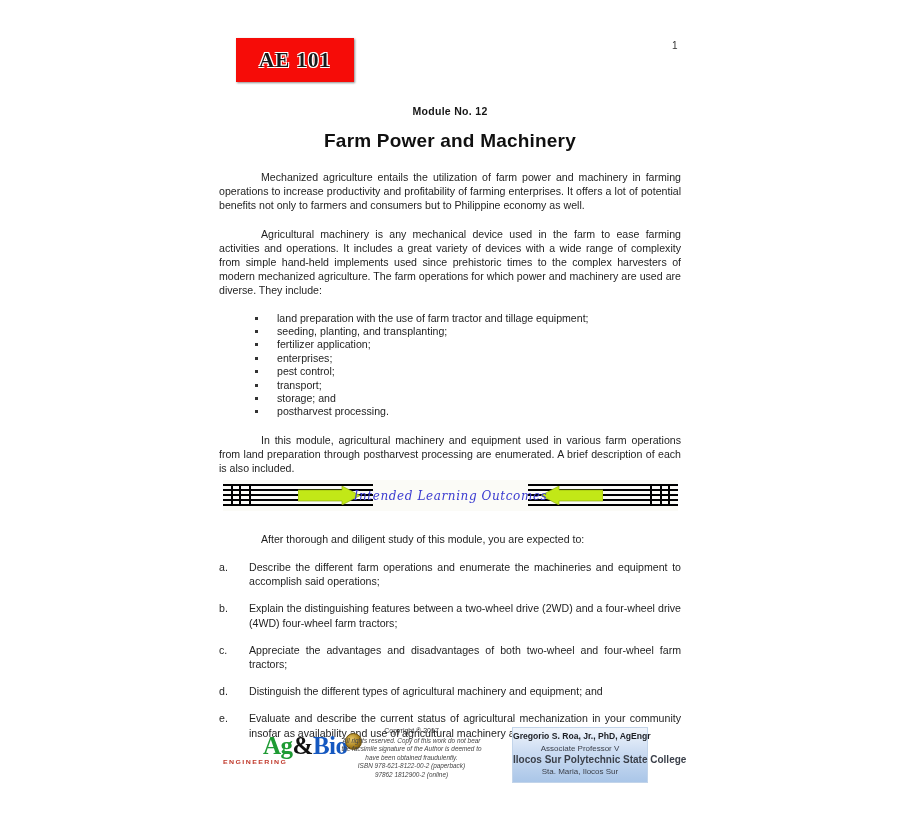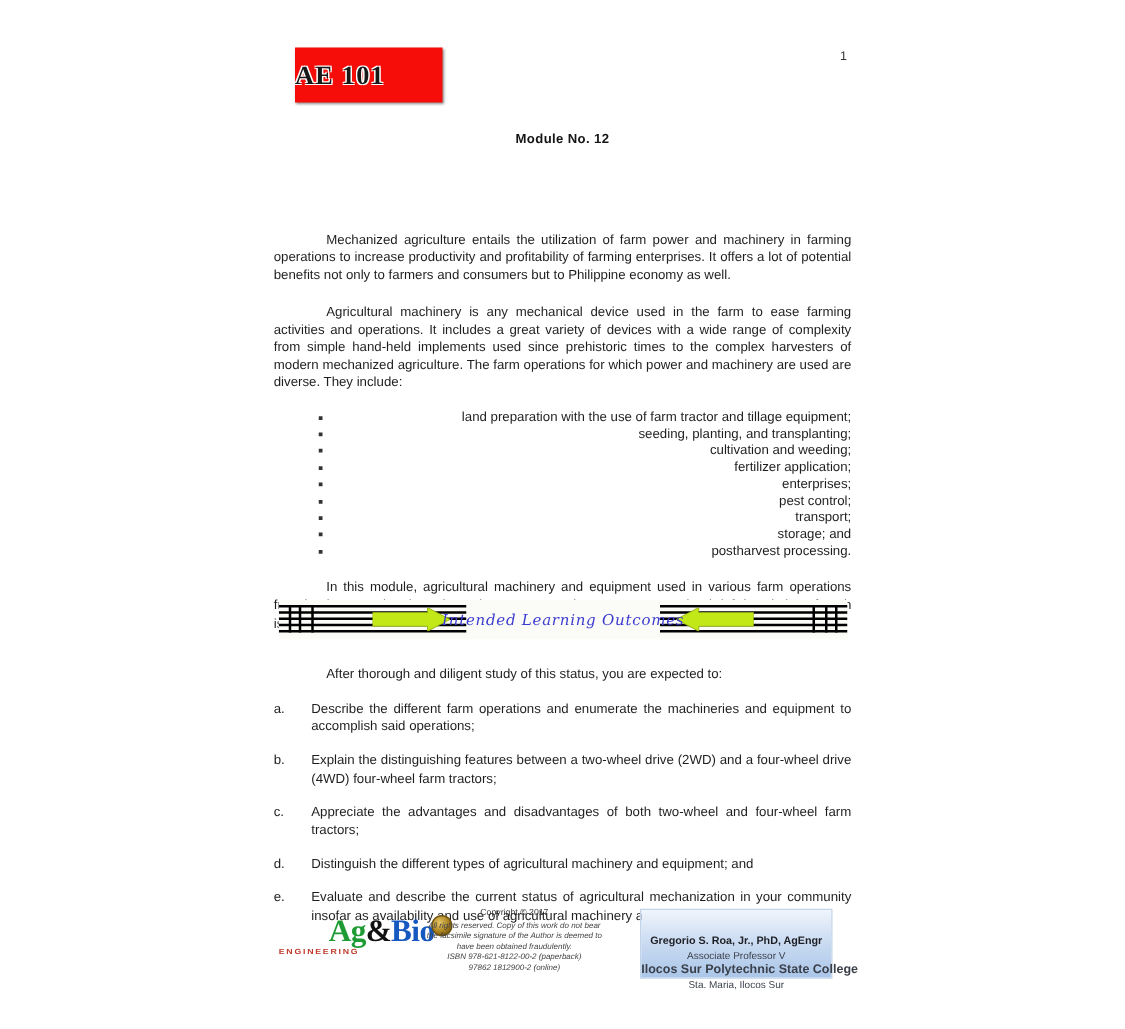--- a/index.html
+++ b/index.html
@@ -33,21 +33,21 @@
     height: 52px;
   }
   .ae-badge {
     position: absolute;
     left: 0; top: 2px;
     width: 118px;
     height: 44px;
     background: #f60c08;
     display: flex;
     align-items: center;
-    justify-content: flex-start;
+    justify-content: center;
     box-shadow: 1px 1px 2px rgba(0,0,0,0.45);
   }
   .ae-badge-text {
     font-family: "Liberation Serif", serif;
     font-weight: bold;
     font-size: 21px;
     letter-spacing: 1px;
     color: #181818;
     text-shadow:
       -1px -1px 0 #ffffff,
@@ -120,33 +120,32 @@
   }
 
   
   .body-col {
     position: absolute;
     left: 219px;
     top: 170px;
     width: 462px;
   }
   p.para {
-    margin: 15px 0 14px 0;
+    margin: 0 0 14px 0;
     font-size: 10.6px;
     line-height: 14.2px;
     text-indent: 42px;
     text-align: justify;
     color: #1e1e1e;
   }
 
   ul.bullets {
     list-style: none;
     margin: 2px 0 14px 0;
     padding: 0 0 0 36px;
-    text-align: right;
   }
   ul.bullets li {
     font-size: 10.6px;
     line-height: 13.4px;
     color: #1e1e1e;
     position: relative;
     padding-left: 22px;
   }
   ul.bullets li::before {
     content: "";
@@ -332,26 +331,26 @@
     font-style: normal;
     font-size: 7px;
     color: #333;
     margin-bottom: 1px;
   }
 
   .author-box {
     position: absolute;
     left: 289px;
     top: 0;
-    width: 154px;
+    width: 136px;
     height: 56px;
     background: linear-gradient(180deg, #f0f5fc 0%, #ccdcf2 45%, #aac6e8 100%);
     border: 1px solid #c2d4ea;
     text-align: center;
-    padding-top: 19px;
+    padding-top: 3px;
     box-sizing: border-box;
   }
   .author-box .aline {
     font-size: 8px;
     line-height: 11.5px;
     color: #3a3f49;
     white-space: nowrap;
   }
   .author-box .aline.name {
     font-weight: bold;
@@ -370,28 +369,28 @@
 <div class="page">
 
   <div class="header">
     <div class="ae-badge">
       <span class="ae-badge-text">AE 101</span>
     </div>
   </div>
   <div class="page-num">1</div>
 
   <div class="module-no">Module No.  12</div>
+  <div class="doc-title">Farm Power and Machinery</div>
 
   <div class="body-col">
     <p class="para">Mechanized agriculture entails the utilization of farm power and machinery in farming operations to increase productivity and profitability of farming enterprises. It offers a lot of potential benefits not only to farmers and consumers but to Philippine economy as well.</p>
     <p class="para">Agricultural machinery is any mechanical device used in the farm to ease farming activities and operations. It includes a great variety of devices with a wide range of complexity from simple hand-held implements used since prehistoric times to the complex harvesters of modern mechanized agriculture. The farm operations for which power and machinery are used are diverse. They include:</p>
     <ul class="bullets">
       <li>land preparation with the use of farm tractor and tillage equipment;</li>
       <li>seeding, planting, and transplanting;</li>
-      <li>cultivation and weeding;</li>
       <li>fertilizer application;</li>
       <li>enterprises;</li>
       <li>pest control;</li>
       <li>transport;</li>
       <li>storage; and</li>
       <li>postharvest processing.</li>
     </ul>
     <p class="para">In this module, agricultural machinery and equipment used in various farm operations from land preparation through postharvest processing are enumerated. A brief description of each is also included.</p>
   </div>
 
@@ -419,21 +418,21 @@
     <svg class="ilo-arrow left" viewBox="0 0 62 19">
       <polygon points="0,4 44,4 44,0 62,9.5 44,19 44,15 0,15" fill="#c2e817" stroke="#8fae10" stroke-width="0.7"></polygon>
     </svg>
     <svg class="ilo-arrow right" viewBox="0 0 62 19">
       <polygon points="62,4 18,4 18,0 0,9.5 18,19 18,15 62,15" fill="#c2e817" stroke="#8fae10" stroke-width="0.7"></polygon>
     </svg>
     <div class="ilo-script">Intended Learning Outcomes</div>
   </div>
 
   <div class="outcomes">
-    <p class="outcomes-intro">After thorough and diligent study of this status, you are expected to:</p>
+    <p class="outcomes-intro">After thorough and diligent study of this module, you are expected to:</p>
     <ol class="lettered">
       <li><span class="marker">a.</span><span>Describe the different farm operations and enumerate the machineries and equipment to accomplish said operations;</span></li>
       <li><span class="marker">b.</span><span>Explain the distinguishing features between a two-wheel drive (2WD) and a four-wheel drive (4WD) four-wheel farm tractors;</span></li>
       <li><span class="marker">c.</span><span>Appreciate the advantages and disadvantages of both two-wheel and four-wheel farm tractors;</span></li>
       <li><span class="marker">d.</span><span>Distinguish the different types of agricultural machinery and equipment; and</span></li>
       <li><span class="marker">e.</span><span>Evaluate and describe the current status of agricultural mechanization in your community insofar as availability and use of agricultural machinery and equipment are concern.</span></li>
     </ol>
   </div>
 
   <div class="footer">

